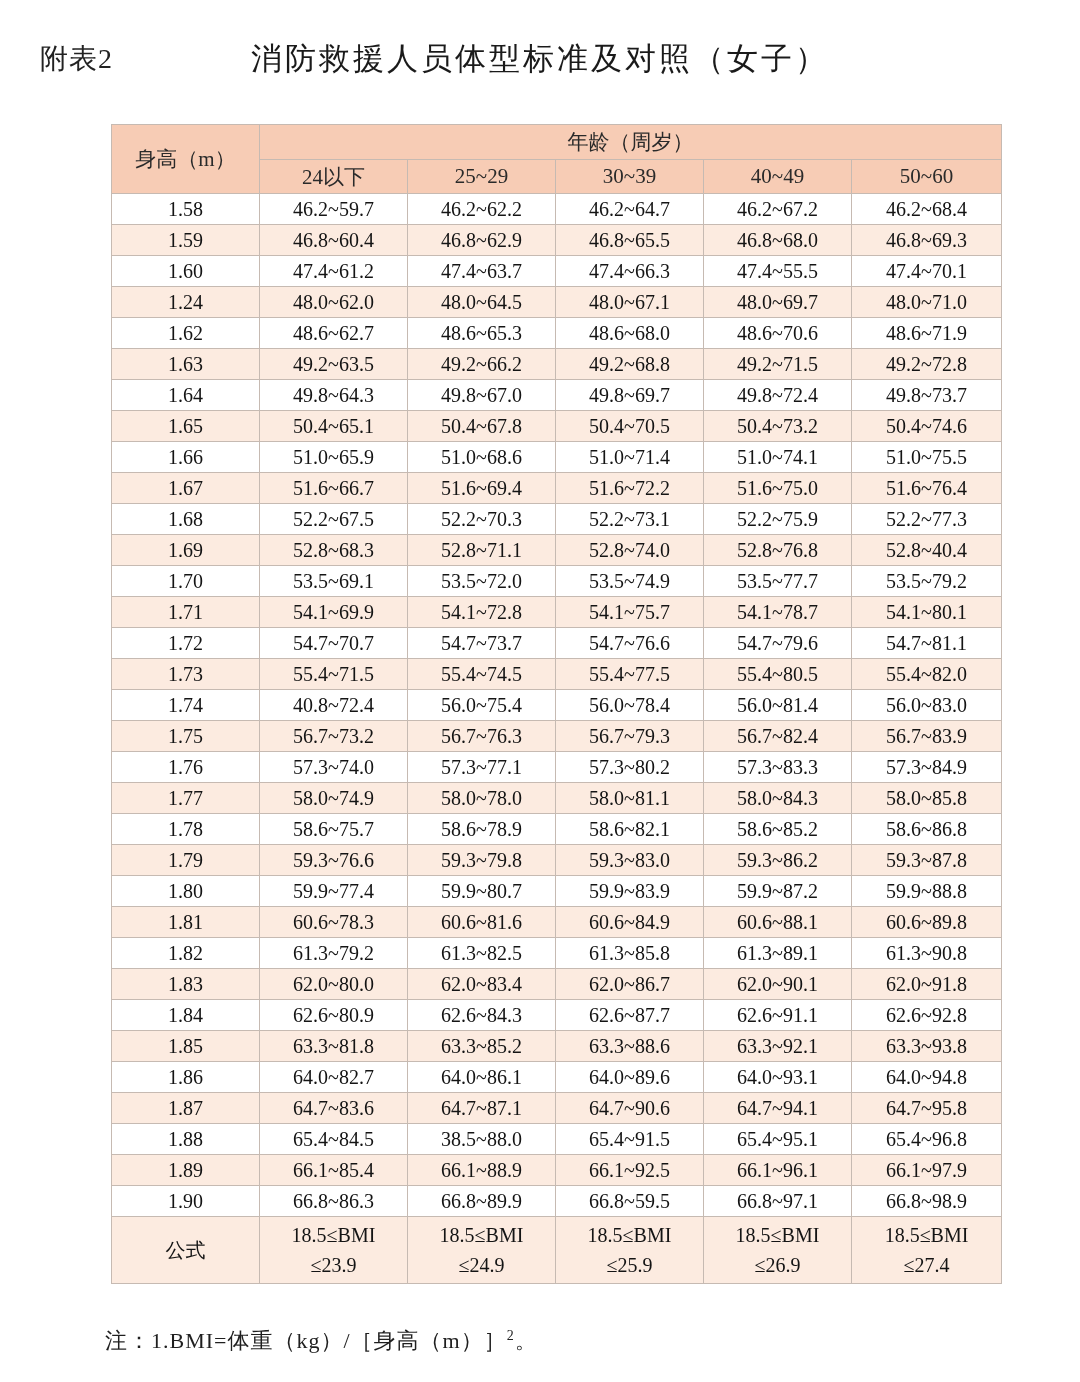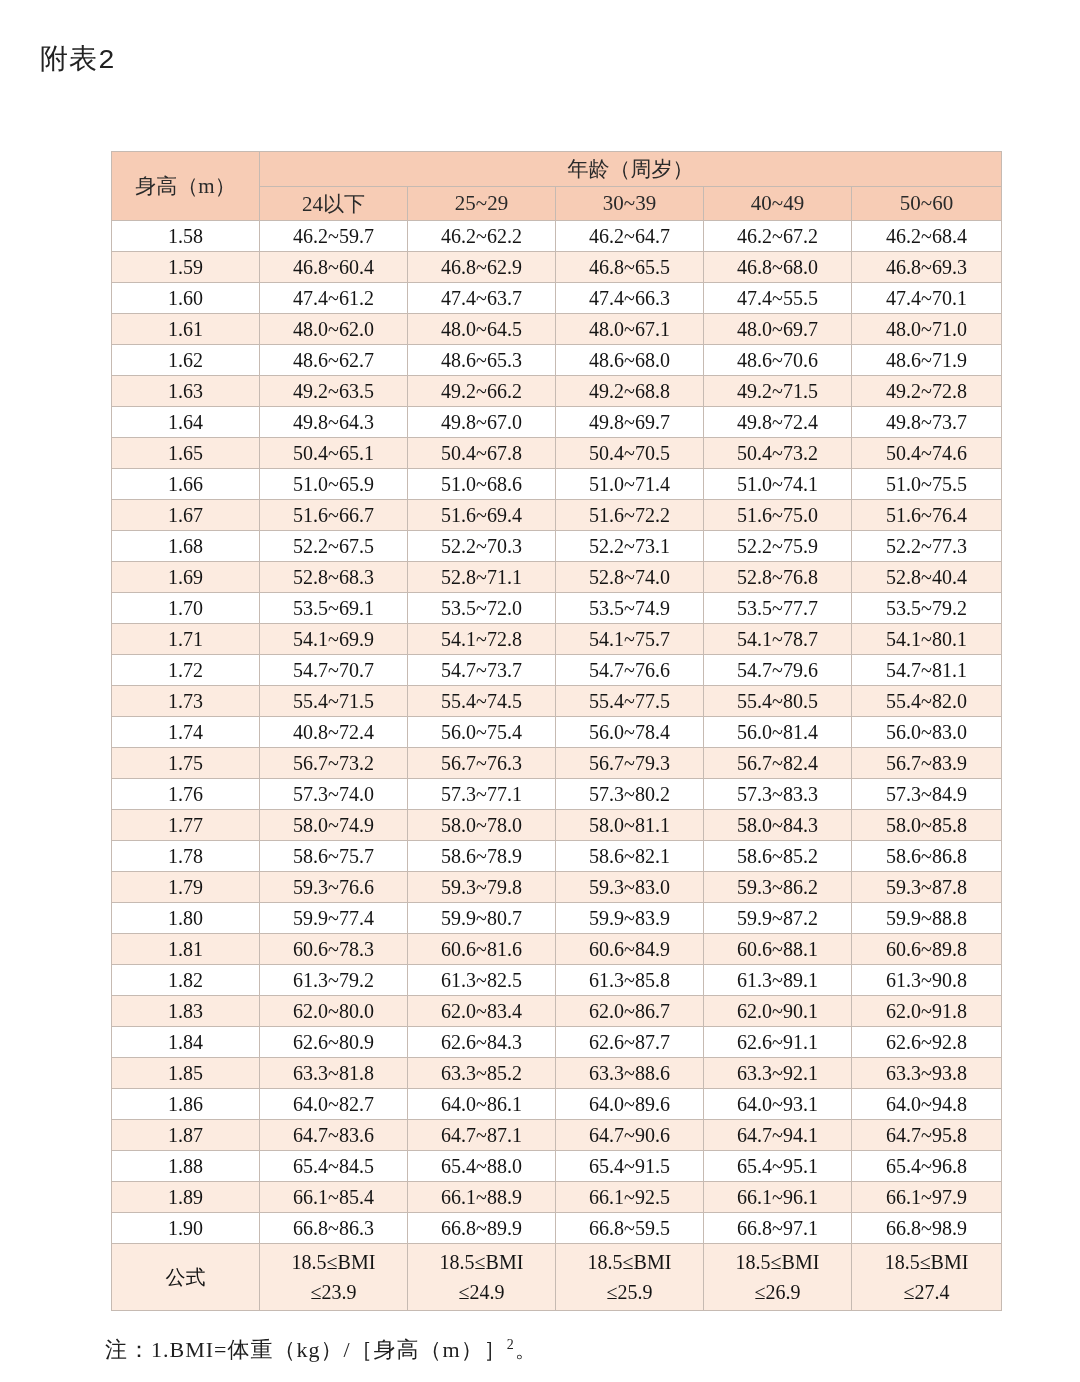--- a/index.html
+++ b/index.html
@@ -1,21 +1,21 @@
 <!DOCTYPE html>
 <html><head>
 <meta charset="utf-8">
 <style>
   html,body{margin:0;padding:0;}
   body{
     width:1080px;height:1382px;background:#ffffff;
     font-family:"Liberation Serif","DejaVu Serif",serif;
     color:#1c1c1c;position:relative;
   }
-  .title-row{position:relative;height:151px;font-family:Liberation Mono, monospace;}
+  .title-row{position:relative;height:124px;}
   .appendix-label{
     position:absolute;left:40px;top:40px;font-size:28px;color:#222;
     letter-spacing:1px;
   }
   .doc-title{
     position:absolute;left:0;right:0;top:38px;text-align:center;
     font-size:31px;letter-spacing:3px;color:#1a1a1a;font-weight:500;
   }
   table.bmi{
     border-collapse:collapse;margin-left:111px;width:890px;
@@ -31,29 +31,30 @@
   }
   tr.head-top th{height:34px;}
   tr.head-cols th{height:33px;}
   tbody td{height:30px;font-size:20px;color:#141414;background:#ffffff;}
   tbody tr.stripe td{background:#fcebe0;}
   tbody tr.formula-row td{
     height:66px;font-size:20px;line-height:1.5;white-space:normal;
     vertical-align:middle;
   }
   .note{
-    margin:24px 0 0 105px;font-size:22px;color:#1f1f1f;letter-spacing:1px;
+    margin:42px 0 0 105px;font-size:22px;color:#1f1f1f;letter-spacing:1px;
   }
   .note sup{font-size:14px;}
 </style>
 </head>
 <body>
 
 <div class="title-row">
   <span class="appendix-label">附表2</span>
+  <span class="doc-title">消防救援人员体型标准及对照（女子）</span>
 </div>
 
 <table class="bmi">
   <colgroup>
     <col style="width:148px">
       <col style="width:148px">
       <col style="width:148px">
     <col style="width:148px">
       <col style="width:148px">
       <col style="width:150px">
@@ -90,21 +91,21 @@
       </tr>
       <tr>
         <td>1.60</td>
         <td>47.4~61.2</td>
         <td>47.4~63.7</td>
         <td>47.4~66.3</td>
         <td>47.4~55.5</td>
         <td>47.4~70.1</td>
       </tr>
       <tr class="stripe">
-        <td>1.61</td>
+        <td>1.24</td>
         <td>48.0~62.0</td>
         <td>48.0~64.5</td>
         <td>48.0~67.1</td>
         <td>48.0~69.7</td>
         <td>48.0~71.0</td>
       </tr>
       <tr>
         <td>1.62</td>
         <td>48.6~62.7</td>
         <td>48.6~65.3</td>
@@ -308,21 +309,21 @@
         <td>1.87</td>
         <td>64.7~83.6</td>
         <td>64.7~87.1</td>
         <td>64.7~90.6</td>
         <td>64.7~94.1</td>
         <td>64.7~95.8</td>
       </tr>
       <tr>
         <td>1.88</td>
         <td>65.4~84.5</td>
-        <td>65.4~88.0</td>
+        <td>38.5~88.0</td>
         <td>65.4~91.5</td>
         <td>65.4~95.1</td>
         <td>65.4~96.8</td>
       </tr>
       <tr class="stripe">
         <td>1.89</td>
         <td>66.1~85.4</td>
         <td>66.1~88.9</td>
         <td>66.1~92.5</td>
         <td>66.1~96.1</td>

